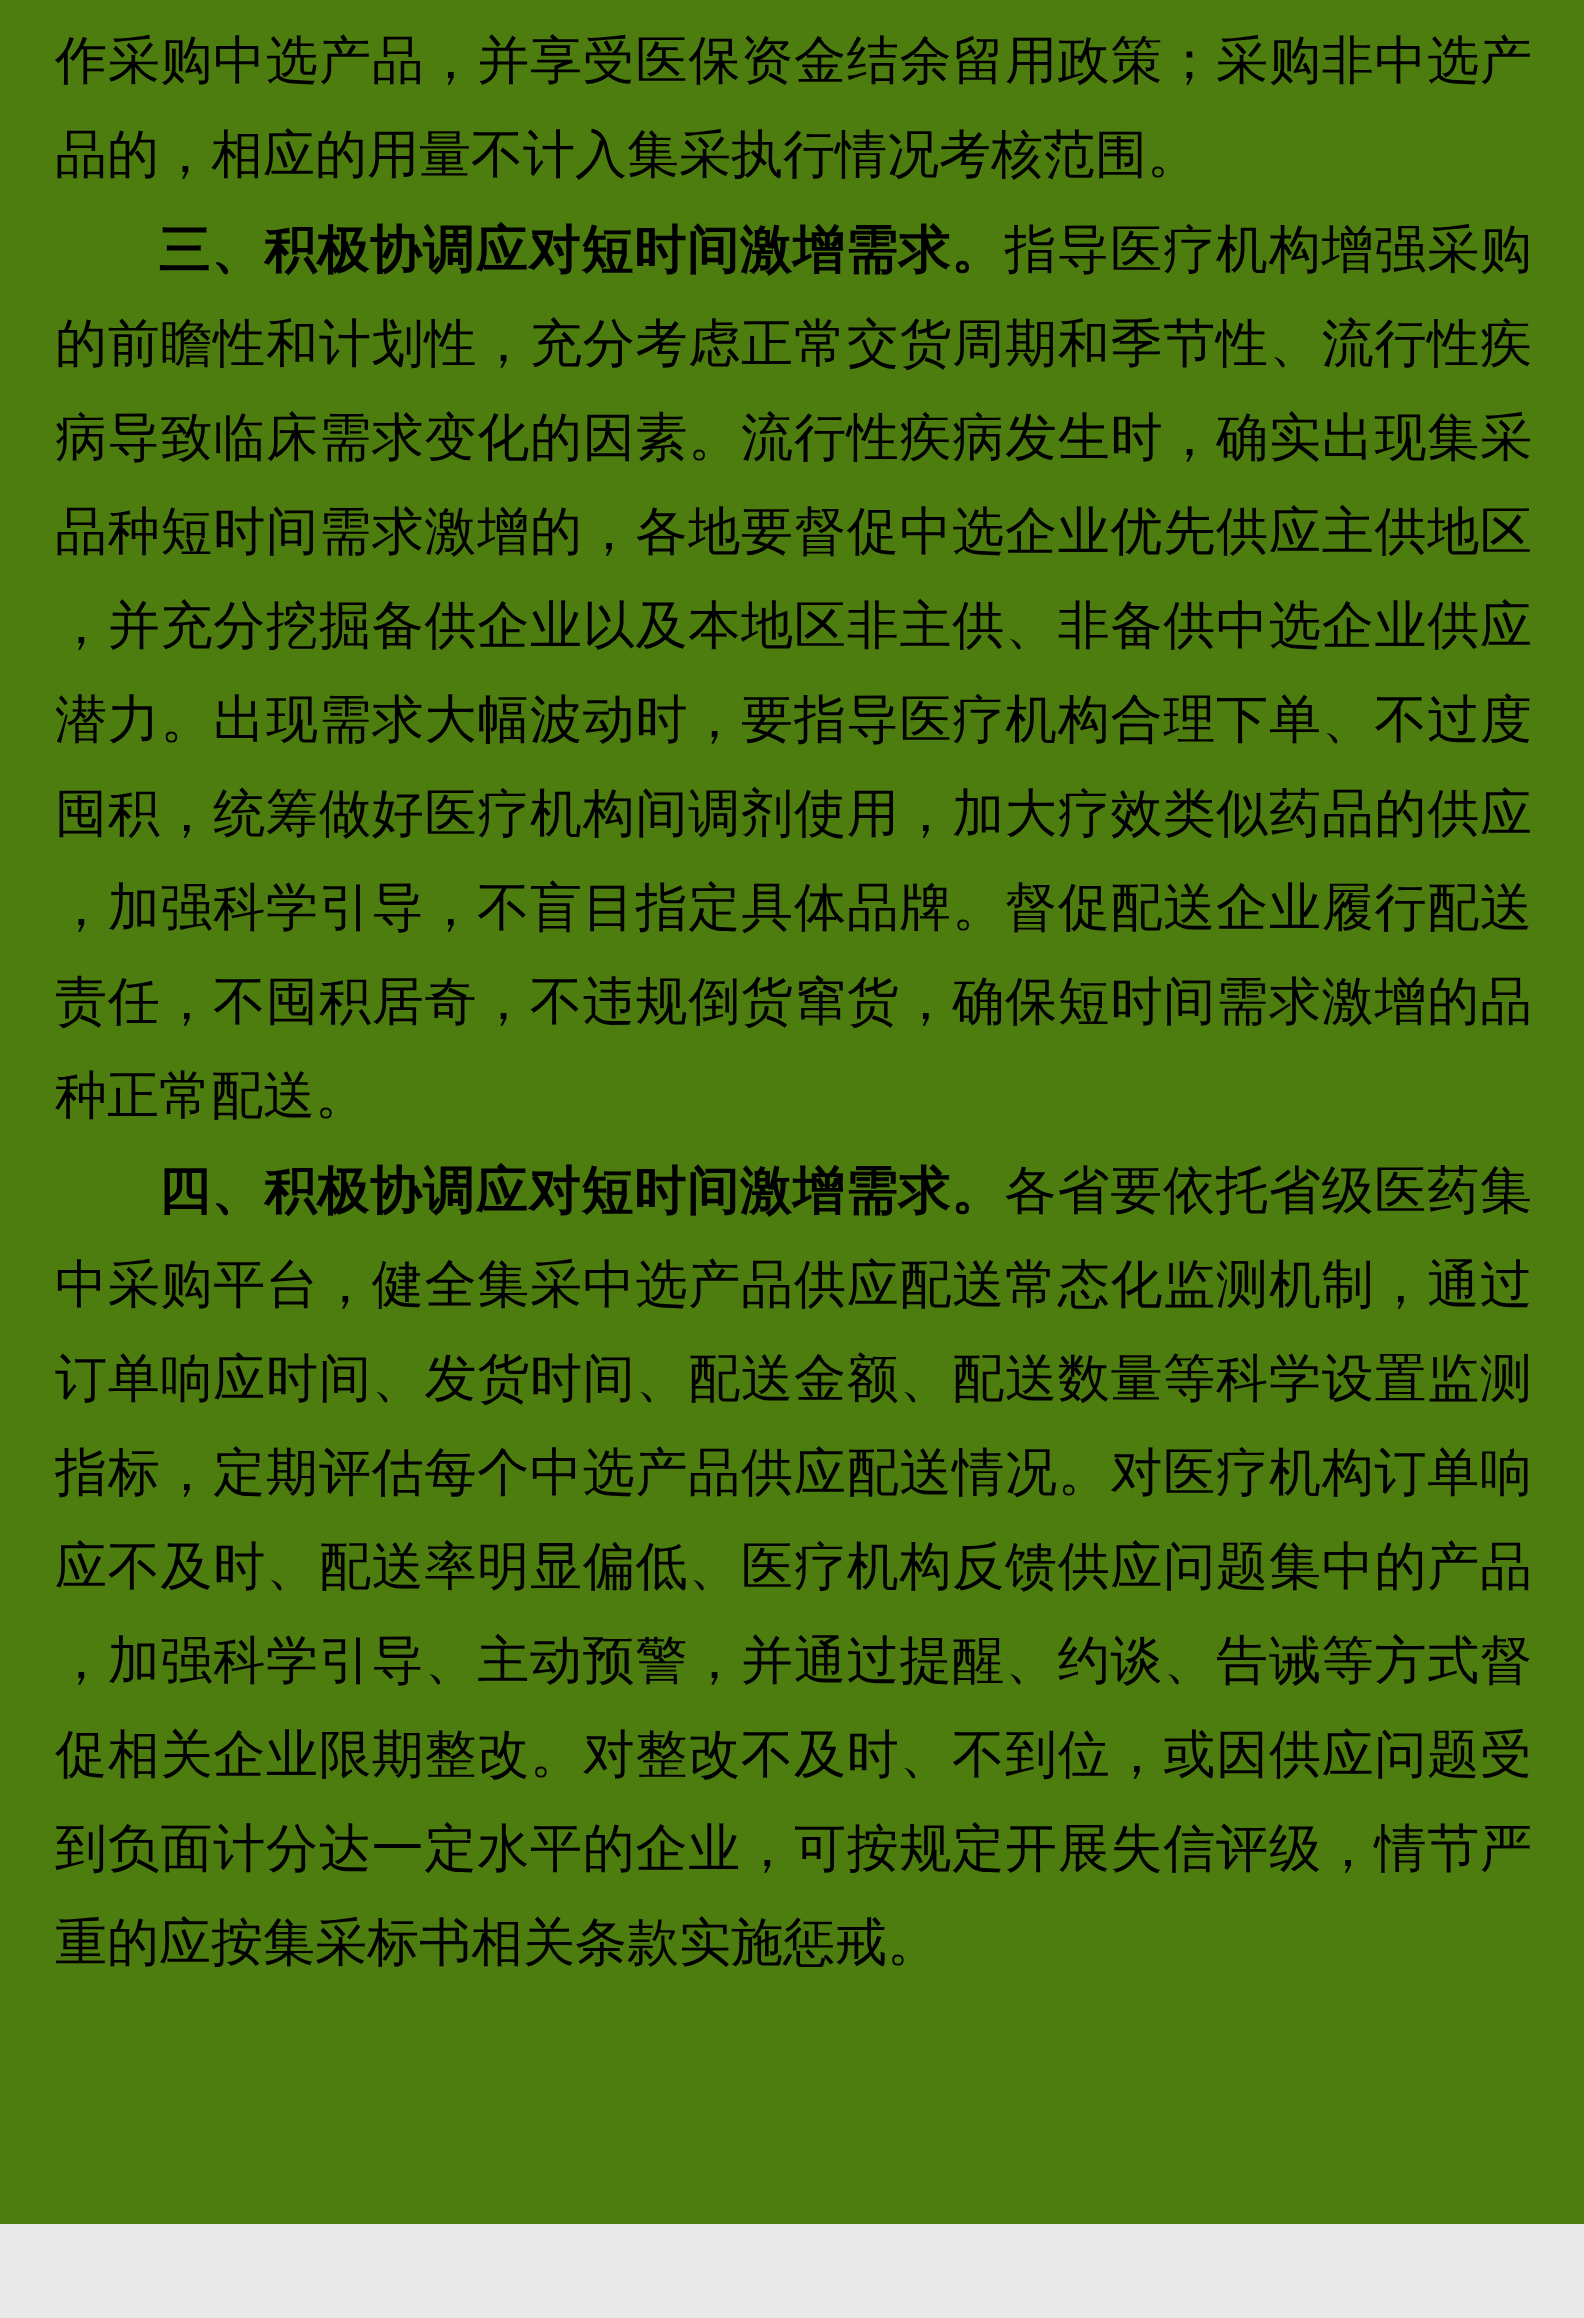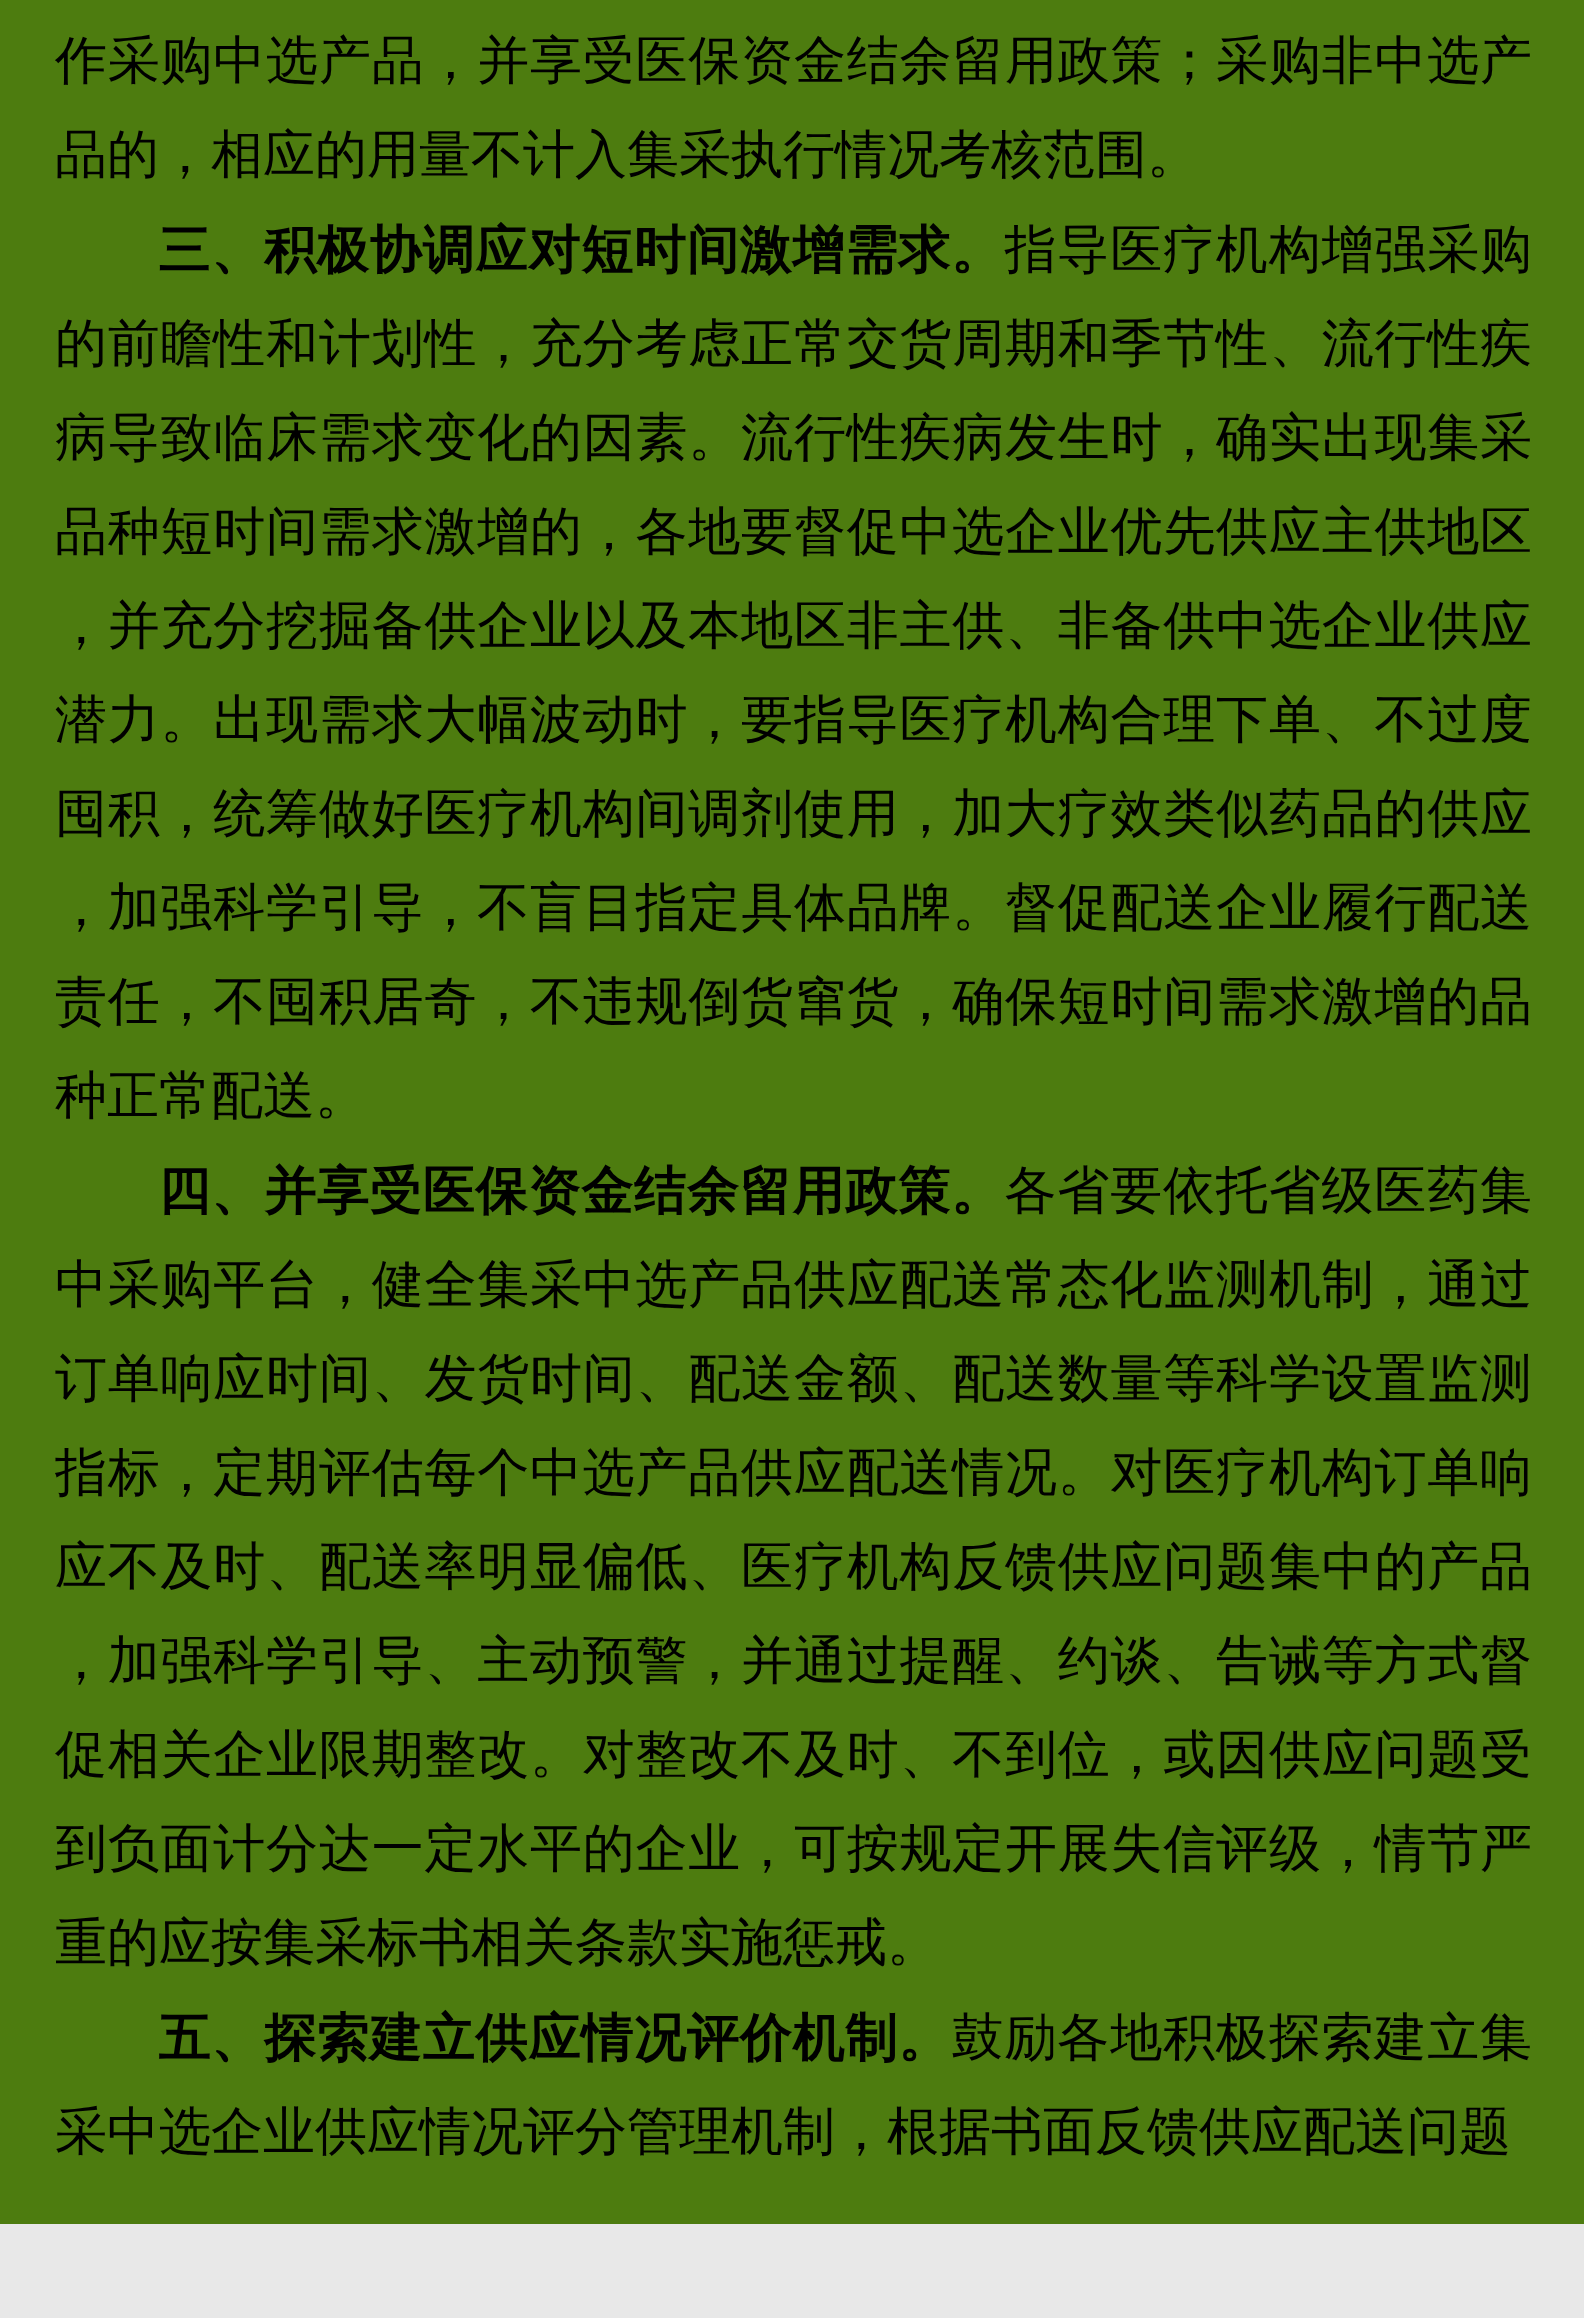--- a/index.html
+++ b/index.html
@@ -59,21 +59,20 @@
 </head>
 <body>
 
 <div class="page">
   <div class="text-block">
 
     <p class="para"><span class="body-text">作采购中选产品，并享受医保资金结余留用政策；采购非中选产品的，相应的用量不计入集采执行情况考核范围。</span></p>
 
     <p class="para indent"><span class="heading-text">三、积极协调应对短时间激增需求。</span><span class="body-text">指导医疗机构增强采购的前瞻性和计划性，充分考虑正常交货周期和季节性、流行性疾病导致临床需求变化的因素。流行性疾病发生时，确实出现集采品种短时间需求激增的，各地要督促中选企业优先供应主供地区，并充分挖掘备供企业以及本地区非主供、非备供中选企业供应潜力。出现需求大幅波动时，要指导医疗机构合理下单、不过度囤积，统筹做好医疗机构间调剂使用，加大疗效类似药品的供应，加强科学引导，不盲目指定具体品牌。督促配送企业履行配送责任，不囤积居奇，不违规倒货窜货，确保短时间需求激增的品种正常配送。</span></p>
 
-    <p class="para indent"><span class="heading-text">四、并享受医保资金结余留用政策。</span><span class="body-text">各省要依托省级医药集中采购平台，健全集采中选产品供应配送常态化监测机制，通过订单响应时间、发货时间、配送金额、配送数量等科学设置监测指标，定期评估每个中选产品供应配送情况。对医疗机构订单响应不及时、配送率明显偏低、医疗机构反馈供应问题集中的产品，加强科学引导、主动预警，并通过提醒、约谈、告诫等方式督促相关企业限期整改。对整改不及时、不到位，或因供应问题受到负面计分达一定水平的企业，可按规定开展失信评级，情节严重的应按集采标书相关条款实施惩戒。</span></p>
+    <p class="para indent"><span class="heading-text">四、积极协调应对短时间激增需求。</span><span class="body-text">各省要依托省级医药集中采购平台，健全集采中选产品供应配送常态化监测机制，通过订单响应时间、发货时间、配送金额、配送数量等科学设置监测指标，定期评估每个中选产品供应配送情况。对医疗机构订单响应不及时、配送率明显偏低、医疗机构反馈供应问题集中的产品，加强科学引导、主动预警，并通过提醒、约谈、告诫等方式督促相关企业限期整改。对整改不及时、不到位，或因供应问题受到负面计分达一定水平的企业，可按规定开展失信评级，情节严重的应按集采标书相关条款实施惩戒。</span></p>
 
-    <p class="para indent"><span class="heading-text">五、探索建立供应情况评价机制。</span><span class="body-text">鼓励各地积极探索建立集采中选企业供应情况评分管理机制，根据书面反馈供应配送问题</span></p>
 
   </div>
 
   <div class="page-number">— 2 —</div>
 </div>
 
 
 </body></html>

